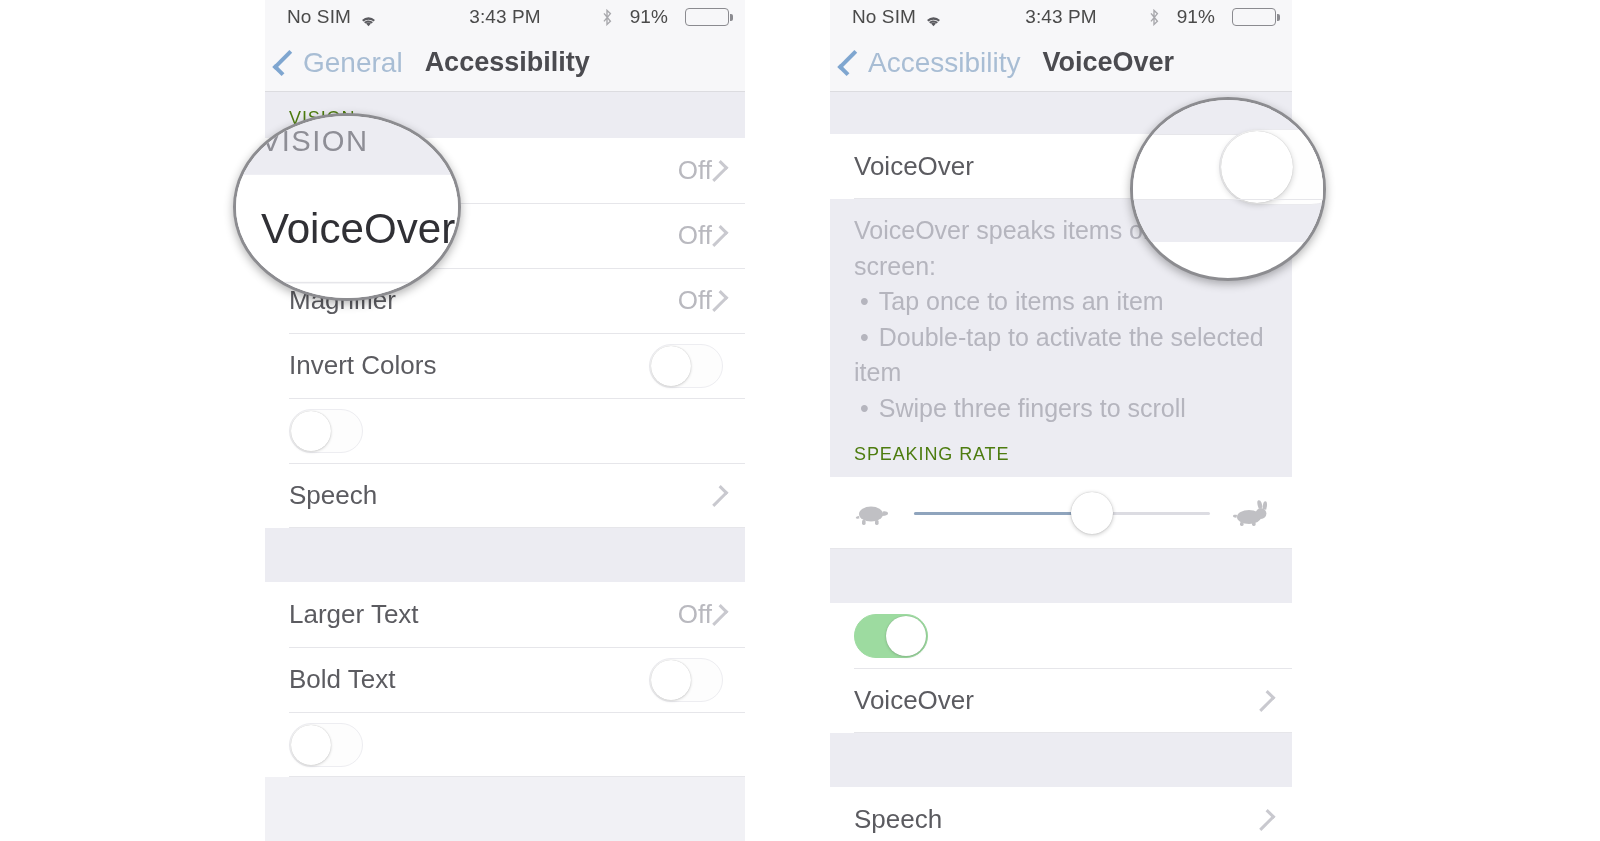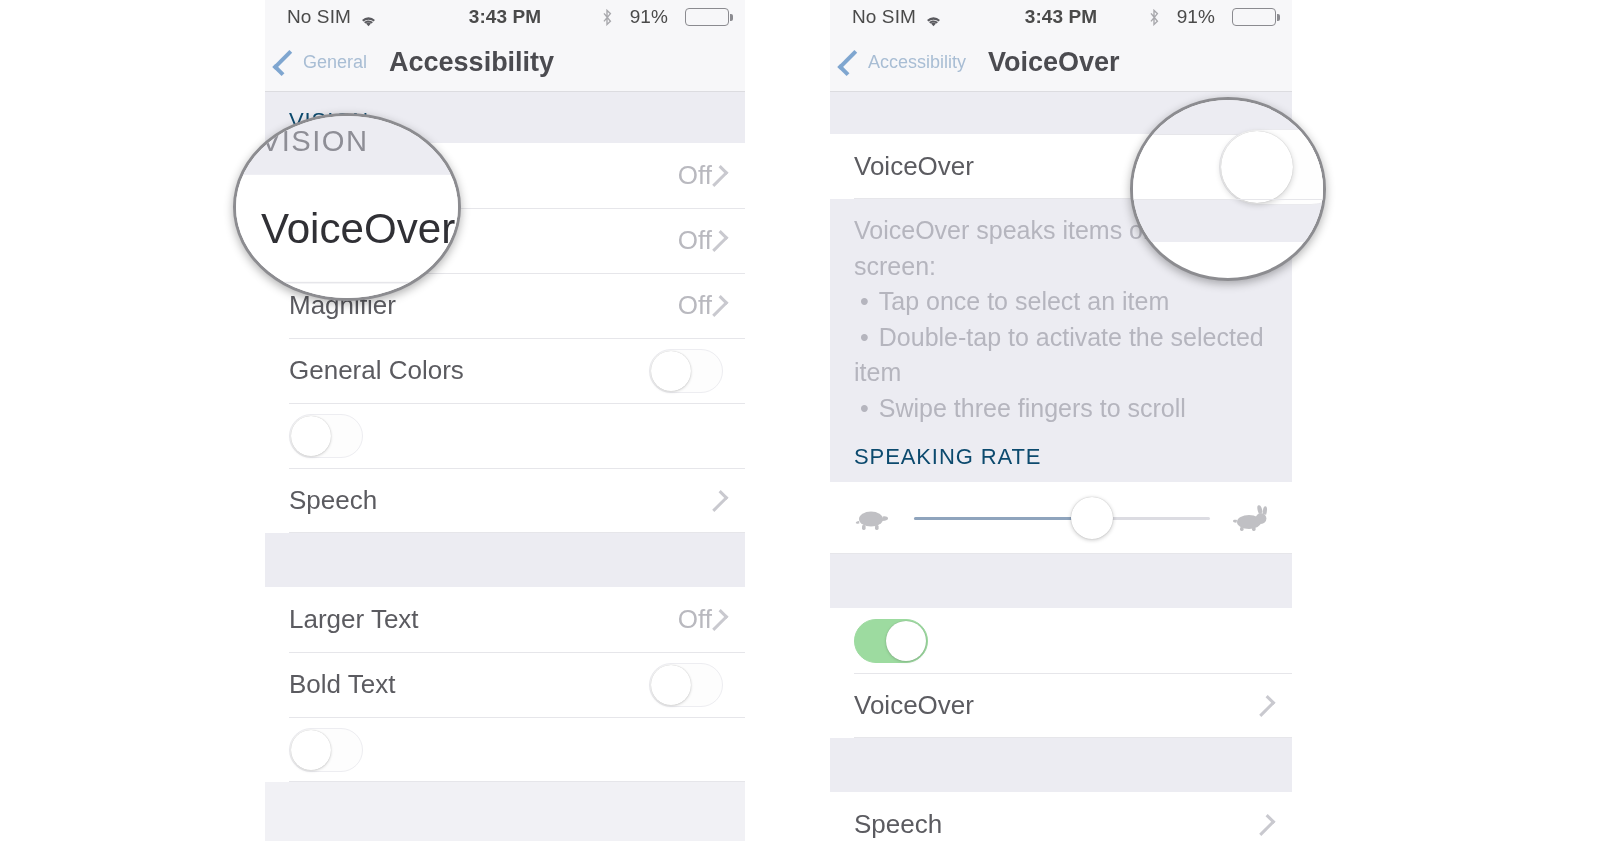--- a/index.html
+++ b/index.html
@@ -20,21 +20,21 @@
   #phone-right { left: 830px; width: 462px; }
 
   
   .statusbar {
     position: relative; height: 34px;
     background: #f7f7f9;
     display: flex; align-items: center;
     font-size: 19px; color: #4a4a4a; letter-spacing: .1px;
   }
   .sb-left  { position: absolute; left: 22px; display: flex; align-items: center; gap: 8px; }
-  .sb-mid   { position: absolute; left: 0; right: 0; text-align: center; font-weight: bold; font-size: 19px; }
+  .sb-mid   { position: absolute; left: 0; right: 0; text-align: center; font-weight: normal; font-size: 19px; }
   .sb-right { position: absolute; right: 16px; display: flex; align-items: center; gap: 17px; }
   .wifi-icon { display: inline-block; width: 19px; height: 14px; position: relative; top: 1px; }
   .bt-icon   { display: inline-block; width: 11px; height: 17px; opacity: .72; }
   .batt {
     width: 44px; height: 18px; border: 1.6px solid #8b8b90; border-radius: 4px;
     position: relative; padding: 1.6px;
   }
   .batt::after {
     content: ""; position: absolute; right: -5px; top: 5px;
     width: 3px; height: 7px; background: #8b8b90; border-radius: 0 2px 2px 0;
@@ -42,38 +42,38 @@
   .batt-fill { height: 100%; background: #5a5a5f; border-radius: 1.5px; }
 
   
   .navbar {
     position: relative; height: 58px; background: #f7f7f9;
     display: flex; align-items: center;
     border-bottom: 1px solid #dcdce0;
   }
   .nav-back {
     display: flex; align-items: center; gap: 9px;
-    margin-left: 14px; color: #a8bdd4; font-size: 18px;
+    margin-left: 14px; color: #a8bdd4; font-size: 28px;
   }
   .chev-back {
     display: inline-block; width: 13px; height: 24px;
     border-left: 4px solid #7fa6d0; border-bottom: 4px solid #7fa6d0;
     transform: rotate(45deg); margin-right: 2px;
   }
   .nav-title {
     margin-left: 22px; font-size: 27px; font-weight: bold; color: #4b4b50;
   }
 
   
   .scroll { background: #f1f1f5; height: 749px; }
   .grp-gap { height: 42px; background: #ececf2; }
   .grp-gap.tall { height: 54px; }
   .sec-hdr {
-    background: #ececf2; color: #0c4a6e;
-    font-size: 22px; letter-spacing: .9px;
+    background: #ececf2; color: #4d7c0f;
+    font-size: 18px; letter-spacing: .9px;
     padding: 16px 0 9px 24px;
   }
   .sec-hdr.spk { padding: 14px 0 12px 24px; }
 
   .row {
     position: relative; background: #fff;
     height: 65px; display: flex; align-items: center;
     padding: 0 22px 0 24px;
   }
   .row + .row::before {
@@ -236,21 +236,21 @@
         <span class="chev"></span>
       </div>
 
       <div class="row">
         <span class="row-label">Magnifier</span>
         <span class="row-value">Off</span>
         <span class="chev"></span>
       </div>
 
       <div class="row">
-        <span class="row-label">General Colors</span>
+        <span class="row-label">Invert Colors</span>
         <span class="toggle off">
             <span class="knob"></span>
           </span>
       </div>
 
       <div class="row">
         <span class="toggle off">
             <span class="knob"></span>
           </span>
       </div>
@@ -324,21 +324,21 @@
       <div class="row row-last">
         <span class="row-label">VoiceOver</span>
         <span class="toggle off">
             <span class="knob"></span>
           </span>
       </div>
 
       <div class="desc">
         <span>VoiceOver speaks items on the screen:</span>
         <span class="bullets">
-          <span class="bl">Tap once to select an item</span>
+          <span class="bl">Tap once to items an item</span>
           <span class="bl">Double-tap to activate the selected item</span>
           <span class="bl">Swipe three fingers to scroll</span>
         </span>
       </div>
 
       <div class="sec-hdr spk">SPEAKING RATE</div>
 
       <div class="slider-row">
         <span class="rate-ico">
           <svg viewBox="0 0 38 28" width="38" height="28">

